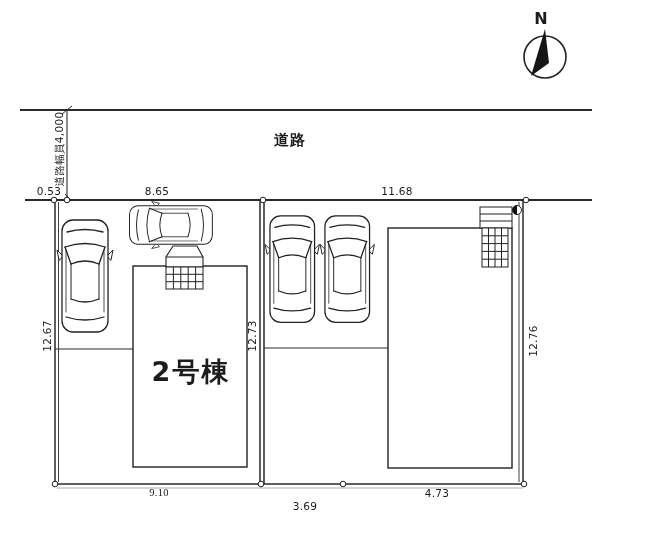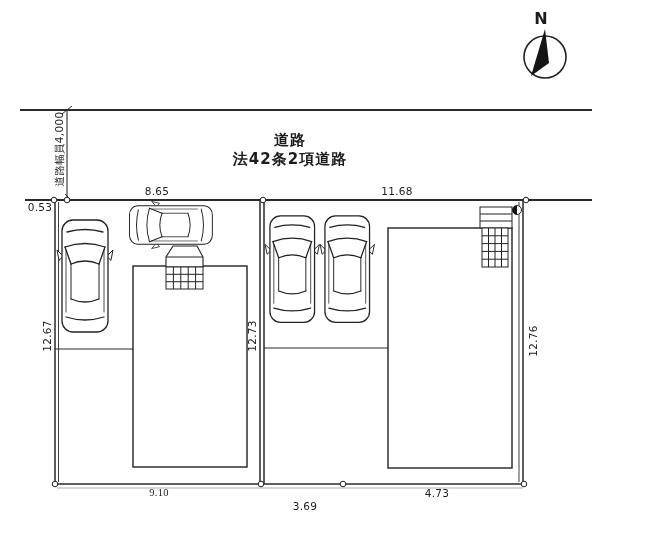--- a/index.html
+++ b/index.html
@@ -108,28 +108,28 @@
 
     <g>
       <circle cx="545" cy="57" r="21" fill="none" stroke="#222" stroke-width="1.6"></circle>
       <polygon points="545,29 549,63 531,76" fill="#151515"></polygon>
     </g>
   </svg>
 
   <div class="lbl north" style="left:541px;top:19px;">N</div>
 
   <div class="lbl road-txt" style="left:290px;top:140px;">道路</div>
-  <div class="lbl road-txt" style="left:290px;top:159px;">法42条2項道路</div>
   <div class="lbl dim dim-rot" style="left:59px;top:149px;">道路幅員4,000</div>
 
-  <div class="lbl dim" style="left:40px;top:191px;margin-top:16px;">0.53</div>
+  <div class="lbl dim" style="left:49px;top:191px;">0.53</div>
   <div class="lbl dim" style="left:157px;top:191px;">8.65</div>
   <div class="lbl dim" style="left:397px;top:191px;">11.68</div>
 
   <div class="lbl dim dim-rot" style="left:47px;top:336px;">12.67</div>
   <div class="lbl dim dim-rot" style="left:252px;top:336px;">12.73</div>
   <div class="lbl dim dim-rot" style="left:533px;top:341px;">12.76</div>
 
   <div class="lbl dim" style="left:159px;top:493px;font-family:Liberation Serif, serif;">9.10</div>
   <div class="lbl dim" style="left:305px;top:506px;">3.69</div>
   <div class="lbl dim" style="left:437px;top:493px;">4.73</div>
 
+  <div class="lbl bldg" style="left:191px;top:371px;">2号棟</div>
 </div>
 
 </body></html>

